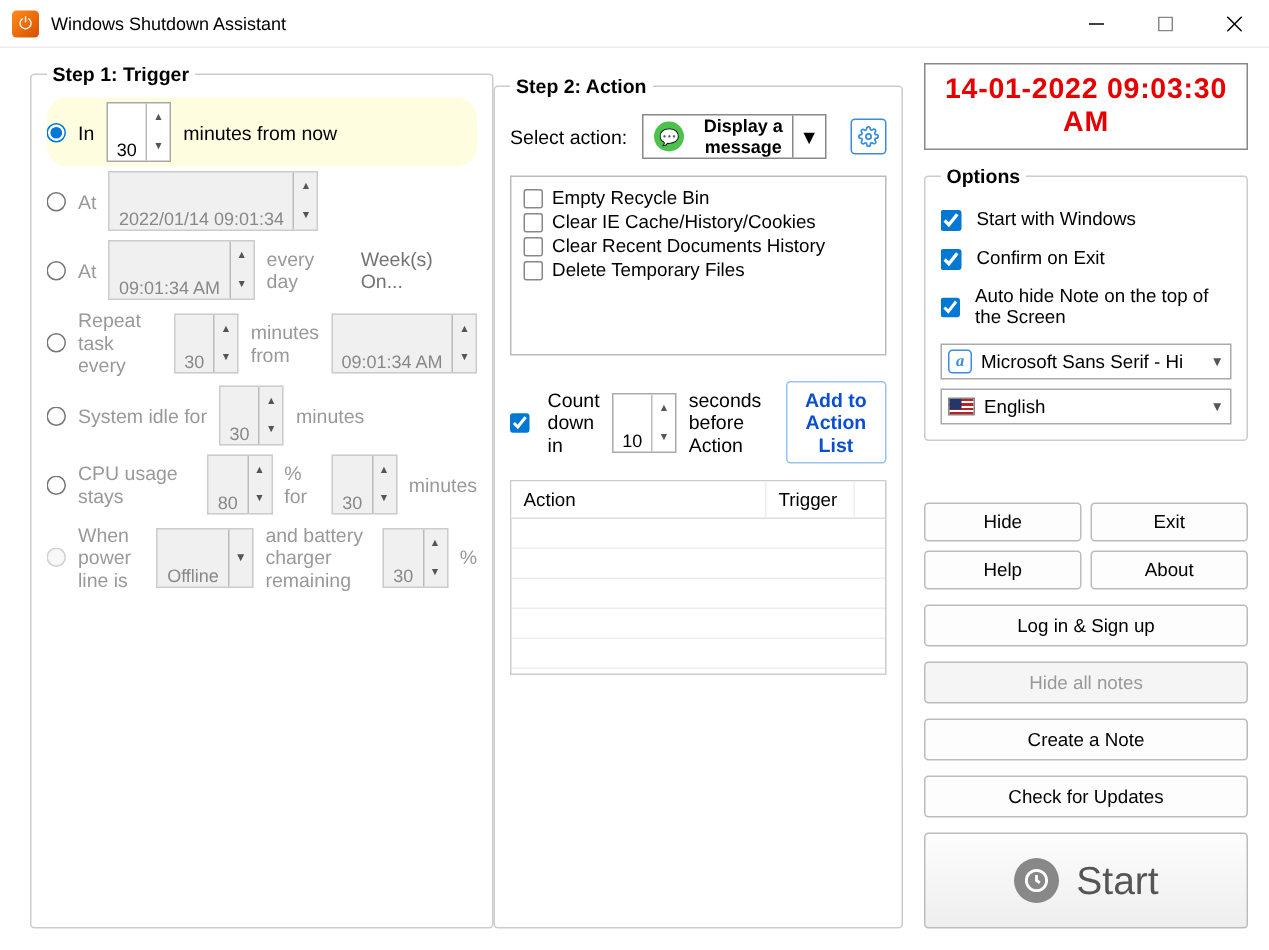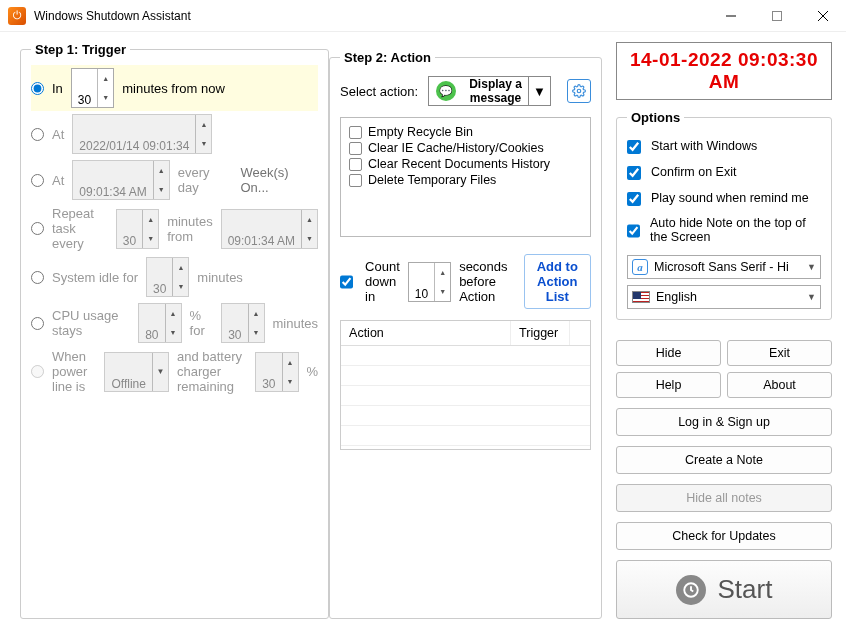--- a/index.html
+++ b/index.html
@@ -31,21 +31,21 @@
 .winbtns { margin-left: auto; display:flex; }
 .winbtn { width: 46px; height: 32px; display:flex;align-items:center;justify-content:center; color:#000; }
 .winbtn svg { width:10px;height:10px; }
 .content { display:flex; padding: 10px 14px 14px 20px; gap: 14px; height: calc(633px - 32px); }
 .left { flex: 1; display:flex; flex-direction: row; }
 .right { width: 216px; display:flex; flex-direction: column; gap: 10px; }
 
 fieldset { border: 1px solid #ccc; border-radius: 3px; padding: 8px 10px 10px 10px; }
 legend { font-weight: bold; font-size: 13px; padding: 0 4px; }
 
-.row { display:flex; align-items:center; gap:8px; padding: 3px 0; min-height: 26px; }
+.row { display:flex; align-items:center; gap:8px; padding: 3px 0; min-height: 26px; border-radius: 14px; }
 .row.disabled { color:#999; }
 .row.sel { background: #fffde0; }
 .radio { width:13px;height:13px; accent-color:#0078d4; }
 .checkbox { width:14px;height:14px; accent-color:#0078d4; margin-right:4px; }
 
 .spinner, .combo { display:flex; align-items:flex-end; border:1px solid #aaa; background:#fff; height:40px; }
 .spinner.dis, .combo.dis { background:#f0f0f0; color:#888; border-color:#ccc; }
 .spinner .val, .combo .val { padding: 0 6px; font-size:12px; white-space:nowrap; }
 .spud { width:16px; display:flex; flex-direction:column; border-left:1px solid #bbb; height:100%; }
 .spud span { flex:1; display:flex;align-items:center;justify-content:center; font-size:7px; color:#555; line-height:1;}
@@ -335,24 +335,20 @@
       <label>
           <input type="checkbox" class="checkbox" checked="" style="">
           <span>Start with Windows</span>
         </label>
       <label>
           <input type="checkbox" class="checkbox" checked="" style="">
           <span>Confirm on Exit</span>
         </label>
       <label>
           <input type="checkbox" class="checkbox" checked="" style="">
-          <span>Play sound when remind me</span>
-        </label>
-      <label>
-          <input type="checkbox" class="checkbox" checked="" style="">
           <span>Auto hide Note on the top of the Screen</span>
         </label>
 
       <div class="dropdown" style="margin-top:6px;">
         <div class="font-icon">a</div>
         <span class="dtext">Microsoft Sans Serif    - Hi</span>
         <span class="darrow">▼</span>
       </div>
       <div class="dropdown" style="margin-top:6px;">
         <div class="flag-us"></div>
@@ -363,22 +359,22 @@
 
     <div style="flex:1"></div>
 
     <div class="btngrid">
       <button>Hide</button>
       <button>Exit</button>
       <button>Help</button>
       <button>About</button>
     </div>
     <button class="fullbtn">Log in &amp; Sign up</button>
+    <button class="fullbtn dis">Hide all notes</button>
     <button class="fullbtn">Create a Note</button>
-    <button class="fullbtn dis">Hide all notes</button>
     <button class="fullbtn">Check for Updates</button>
 
     <div class="startbtn">
       <div class="clockicon">
         <svg width="18" height="18" viewBox="0 0 24 24" fill="none" stroke="#fff" stroke-width="2.5">
             <circle cx="12" cy="12" r="9"></circle>
             <path d="M12 7v5l3 2"></path>
           </svg>
       </div>
       <span class="stext">Start</span>

